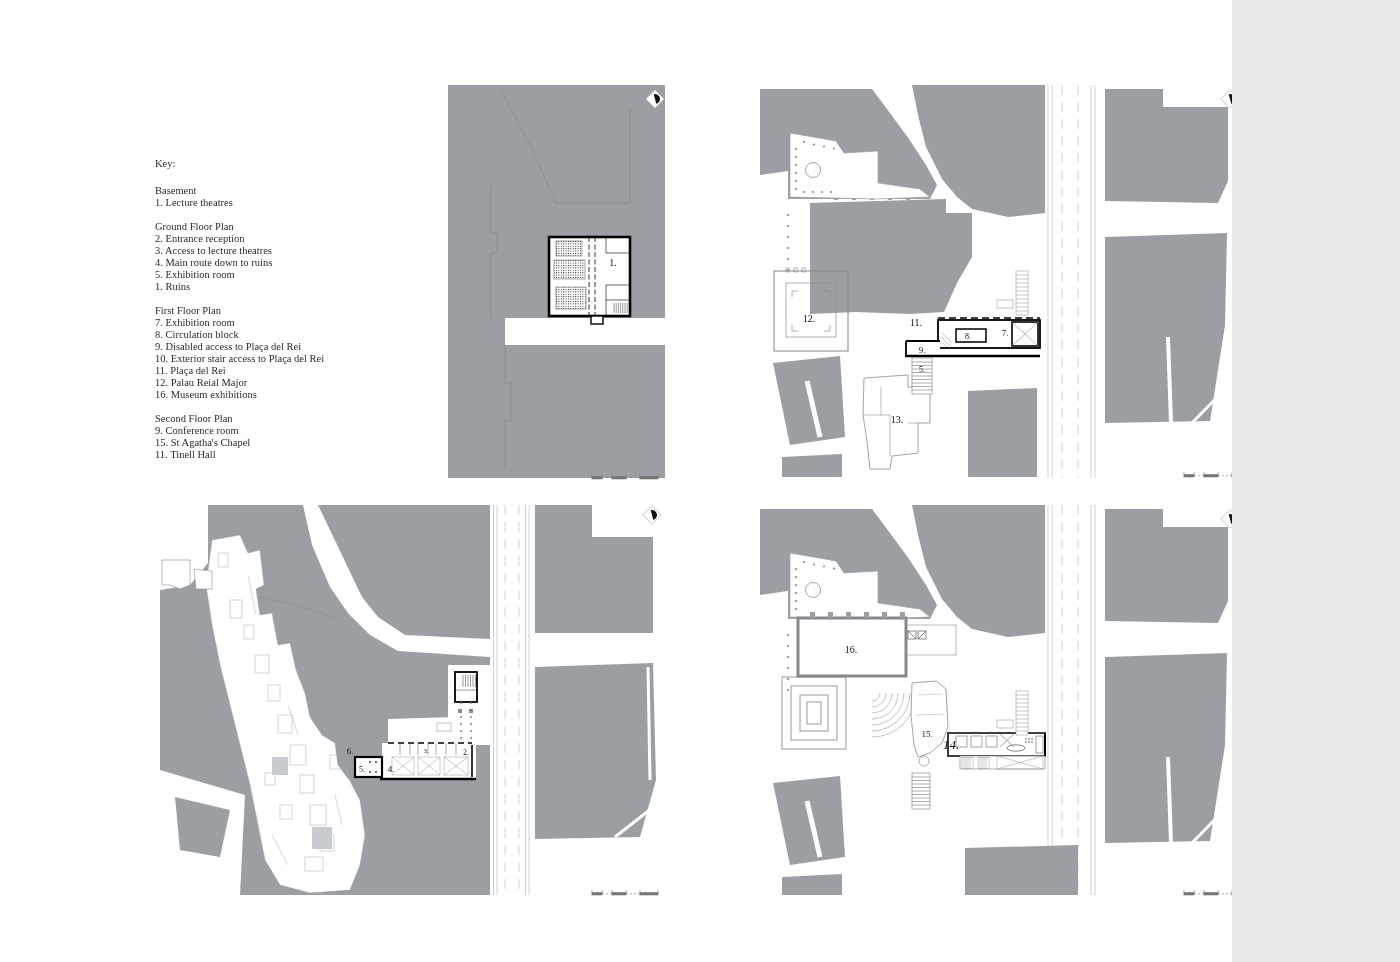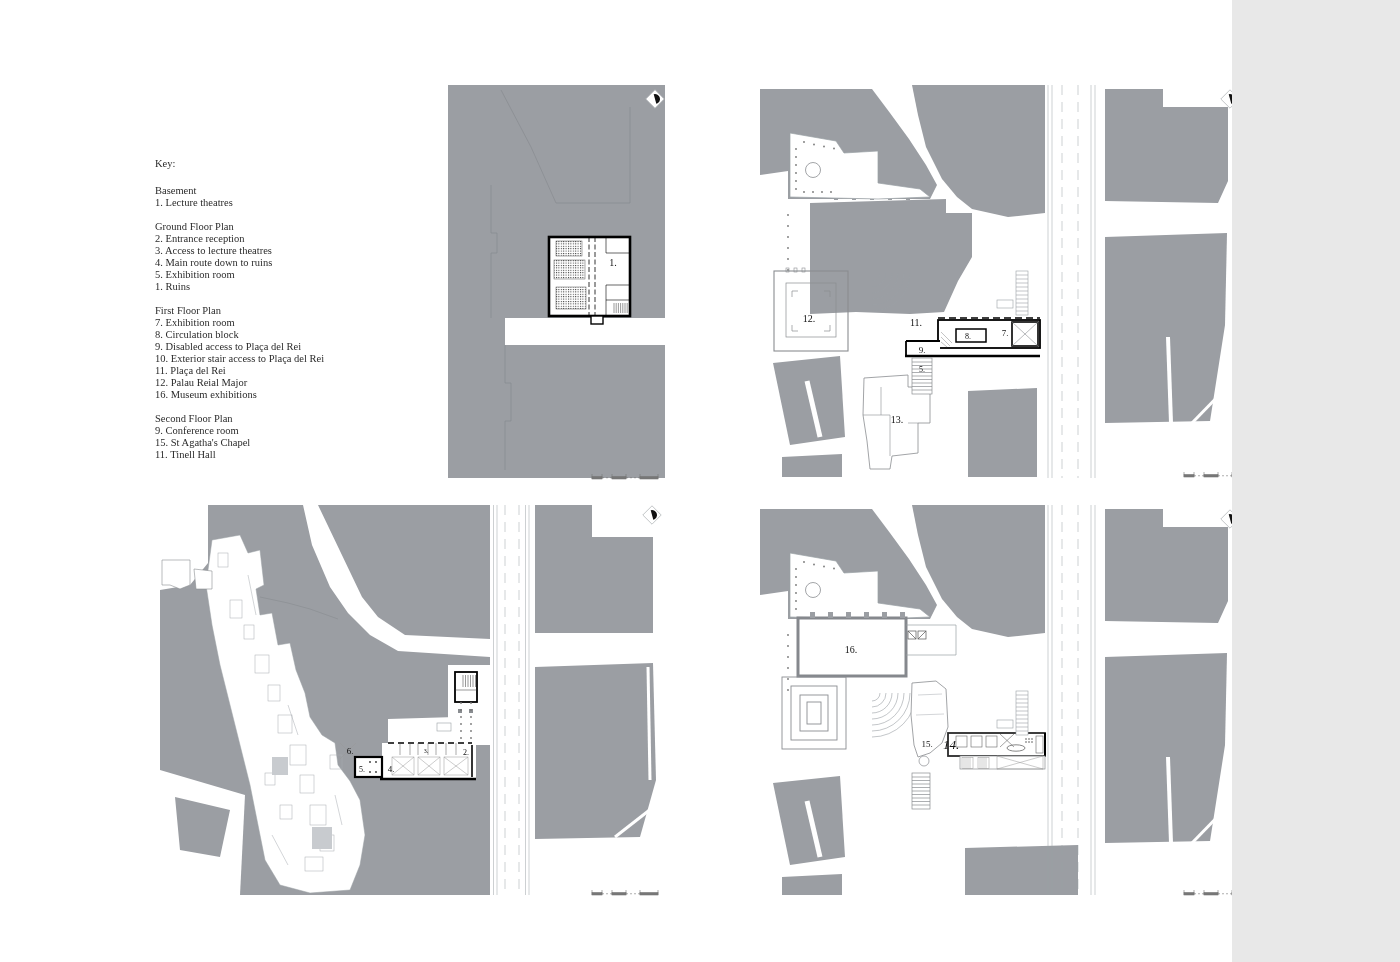--- a/index.html
+++ b/index.html
@@ -478,21 +478,21 @@
         <rect x="237" y="215" width="16" height="8" fill="#ffffff"></rect>
       </g>
 
       <g transform="translate(470,14)">
         <rect x="-6.5" y="-6.5" width="13" height="13" transform="rotate(45)" fill="#ffffff" stroke="#b7babd" stroke-width="0.8"></rect>
         <path d="M0,-5 A5,5 0 0 1 0,5 Z" fill="#111" transform="rotate(-15)"></path>
       </g>
     </svg>
     <div class="labels">
         <span class="plan-label" style="left: 91px; top: 144px; font-size: 10px;">16.</span>
-        <span class="plan-label" style="left: 167px; top: 239px; font-size: 9px;">15.</span>
+        <span class="plan-label" style="left: 167px; top: 229px; font-size: 9px;">15.</span>
         <span class="plan-label" style="left: 191px; top: 240px; font-size: 13px; font-style: italic;">14.</span>
       </div>
   </div>
 
   <svg class="scalebar" style="left:588px;top:471px;" width="76" height="12" viewBox="0 0 76 12">
     <g stroke="#777" stroke-width="0.6" fill="#777">
       <path d="M4,3 v5 M14,3 v5 M24,3 v5 M38,3 v5 M52,3 v5 M70,3 v5" fill="none"></path>
       <rect x="4" y="5.5" width="10" height="2.5"></rect>
         <rect x="24" y="5.5" width="14" height="2.5"></rect>
         <rect x="52" y="5.5" width="18" height="2.5"></rect>

